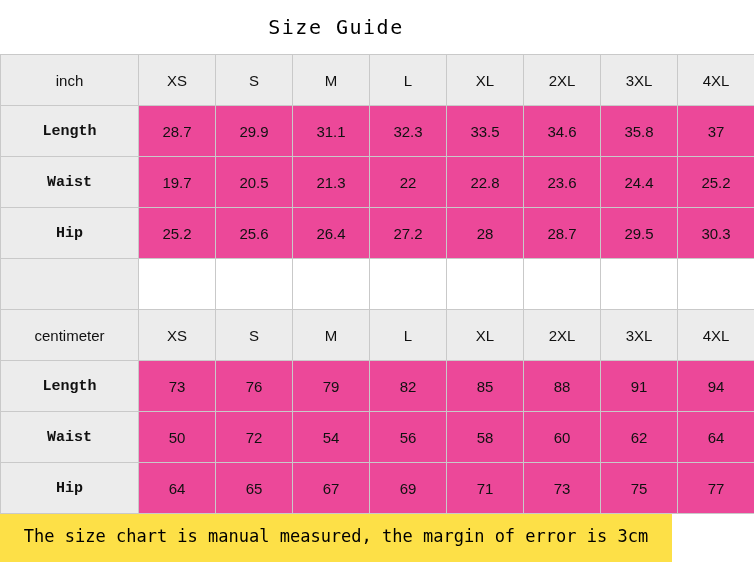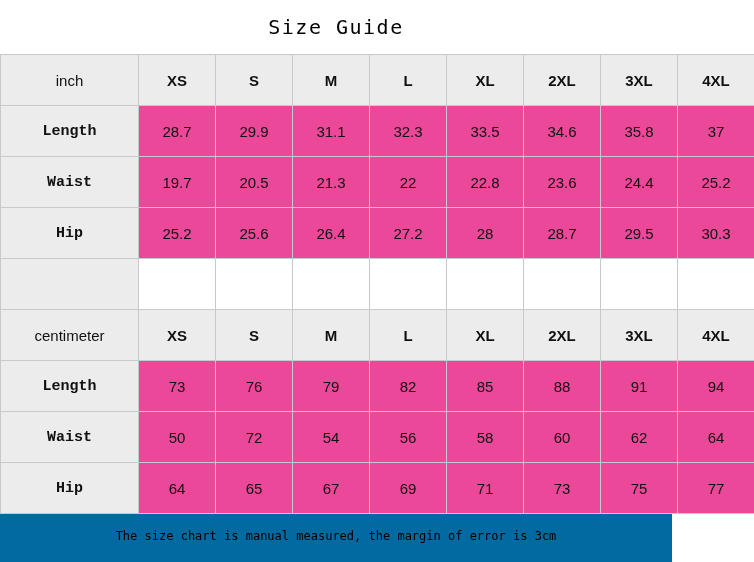--- a/index.html
+++ b/index.html
@@ -52,21 +52,21 @@
   col.cx { width: 77px; }
 
   td.head-label {
     background: #ececec;
     font-size: 16px;
     font-weight: normal;
   }
   td.head-size {
     background: #ececec;
     font-size: 16px;
-    font-weight: bold;
+    font-weight: normal;
   }
   td.row-label {
     background: #ececec;
     font-weight: bold;
     font-size: 15px;
     font-family: Liberation Mono, monospace;
   }
   td.value {
     background: #ec4899;
     font-size: 15px;
@@ -79,25 +79,25 @@
   tr.spacer td.row-label {
     background: #ececec;
   }
   .footnote {
     flex: 1;
     display: flex;
     align-items: center;
     justify-content: center;
     text-align: center;
     font-family: "DejaVu Sans Mono", monospace;
-    font-size: 12px;
+    font-size: 17px;
     line-height: 26px;
     padding: 2px 6px 6px 6px;
     box-sizing: border-box;
-    background: #0369a1;
+    background: #fde047;
   }
 </style>
 </head>
 <body>
 
 <div class="size-guide">
 
   <div class="title">Size Guide</div>
 
   <table class="guide">

